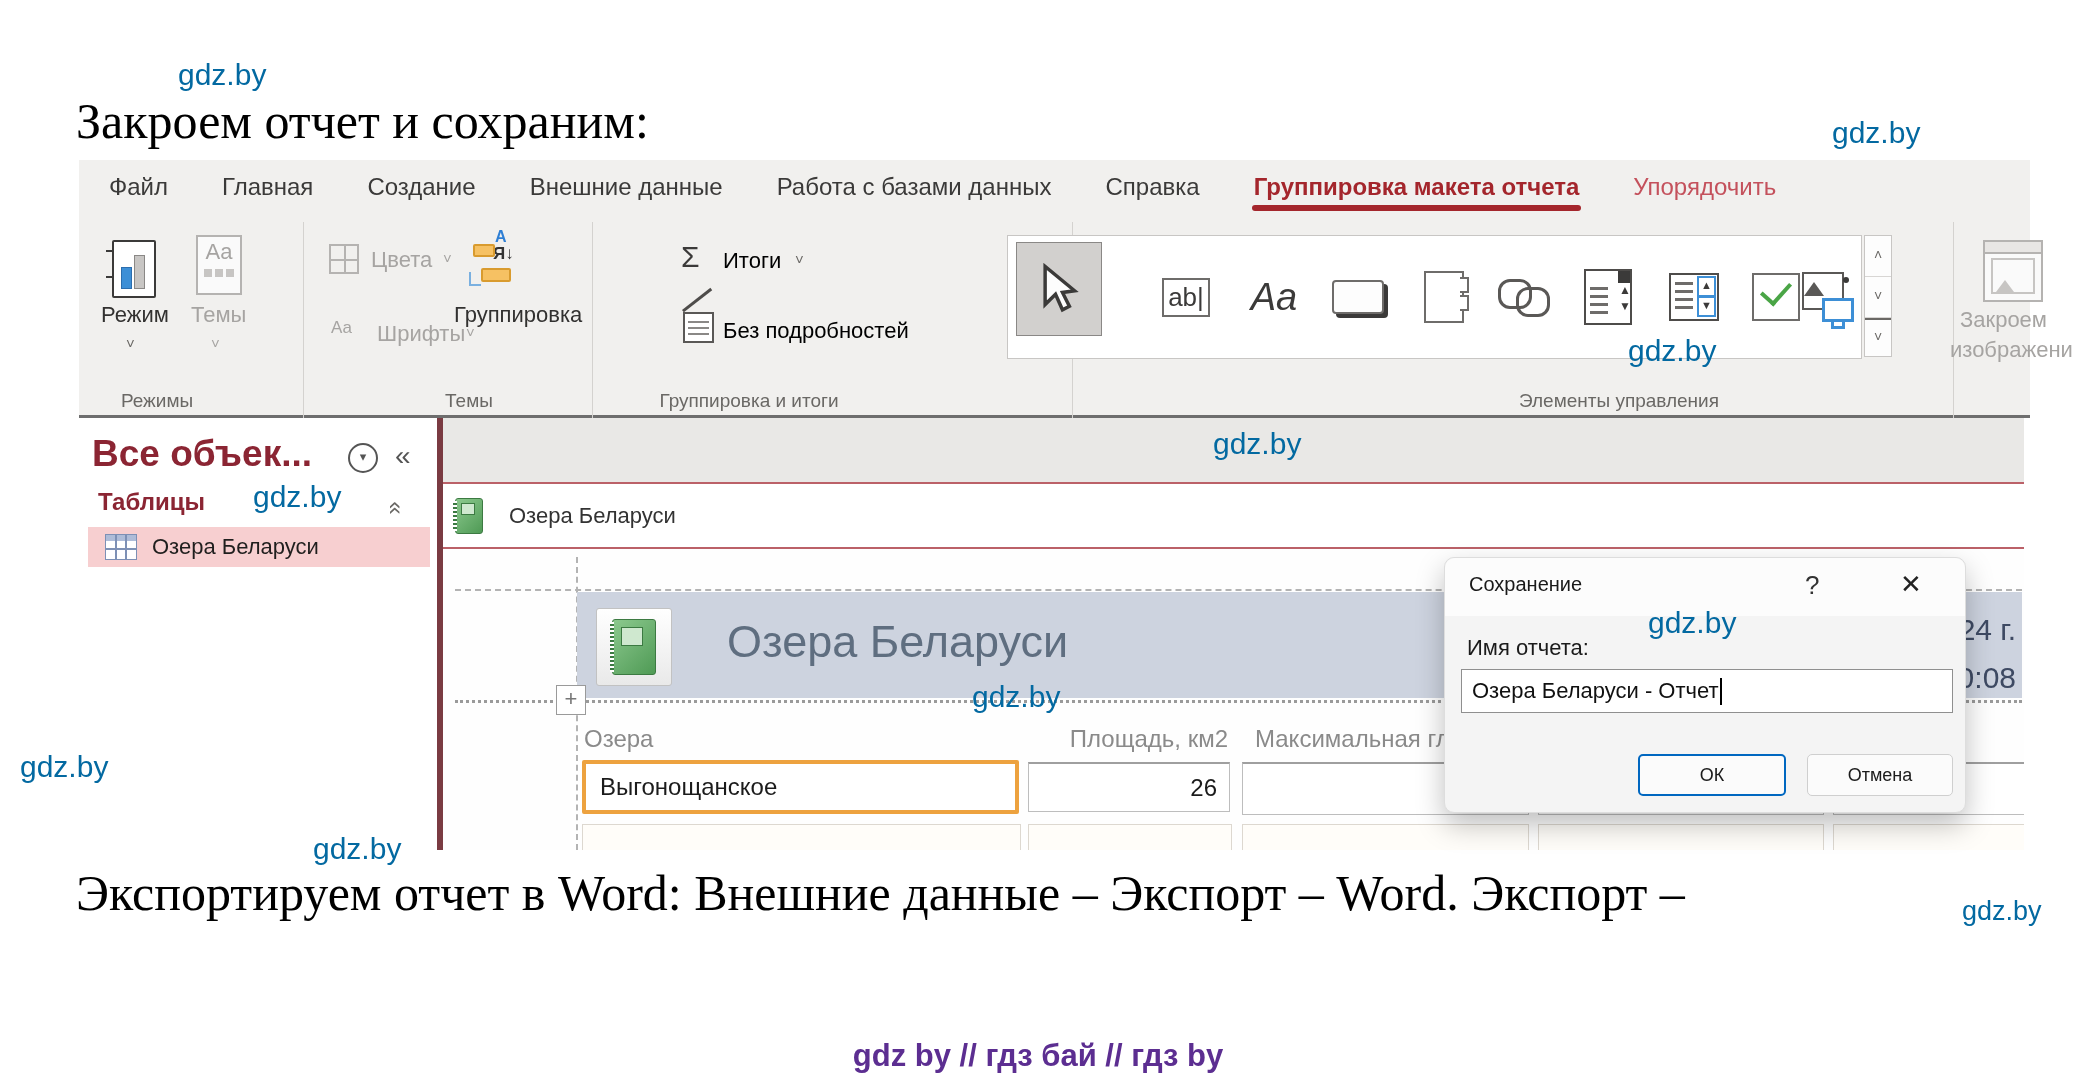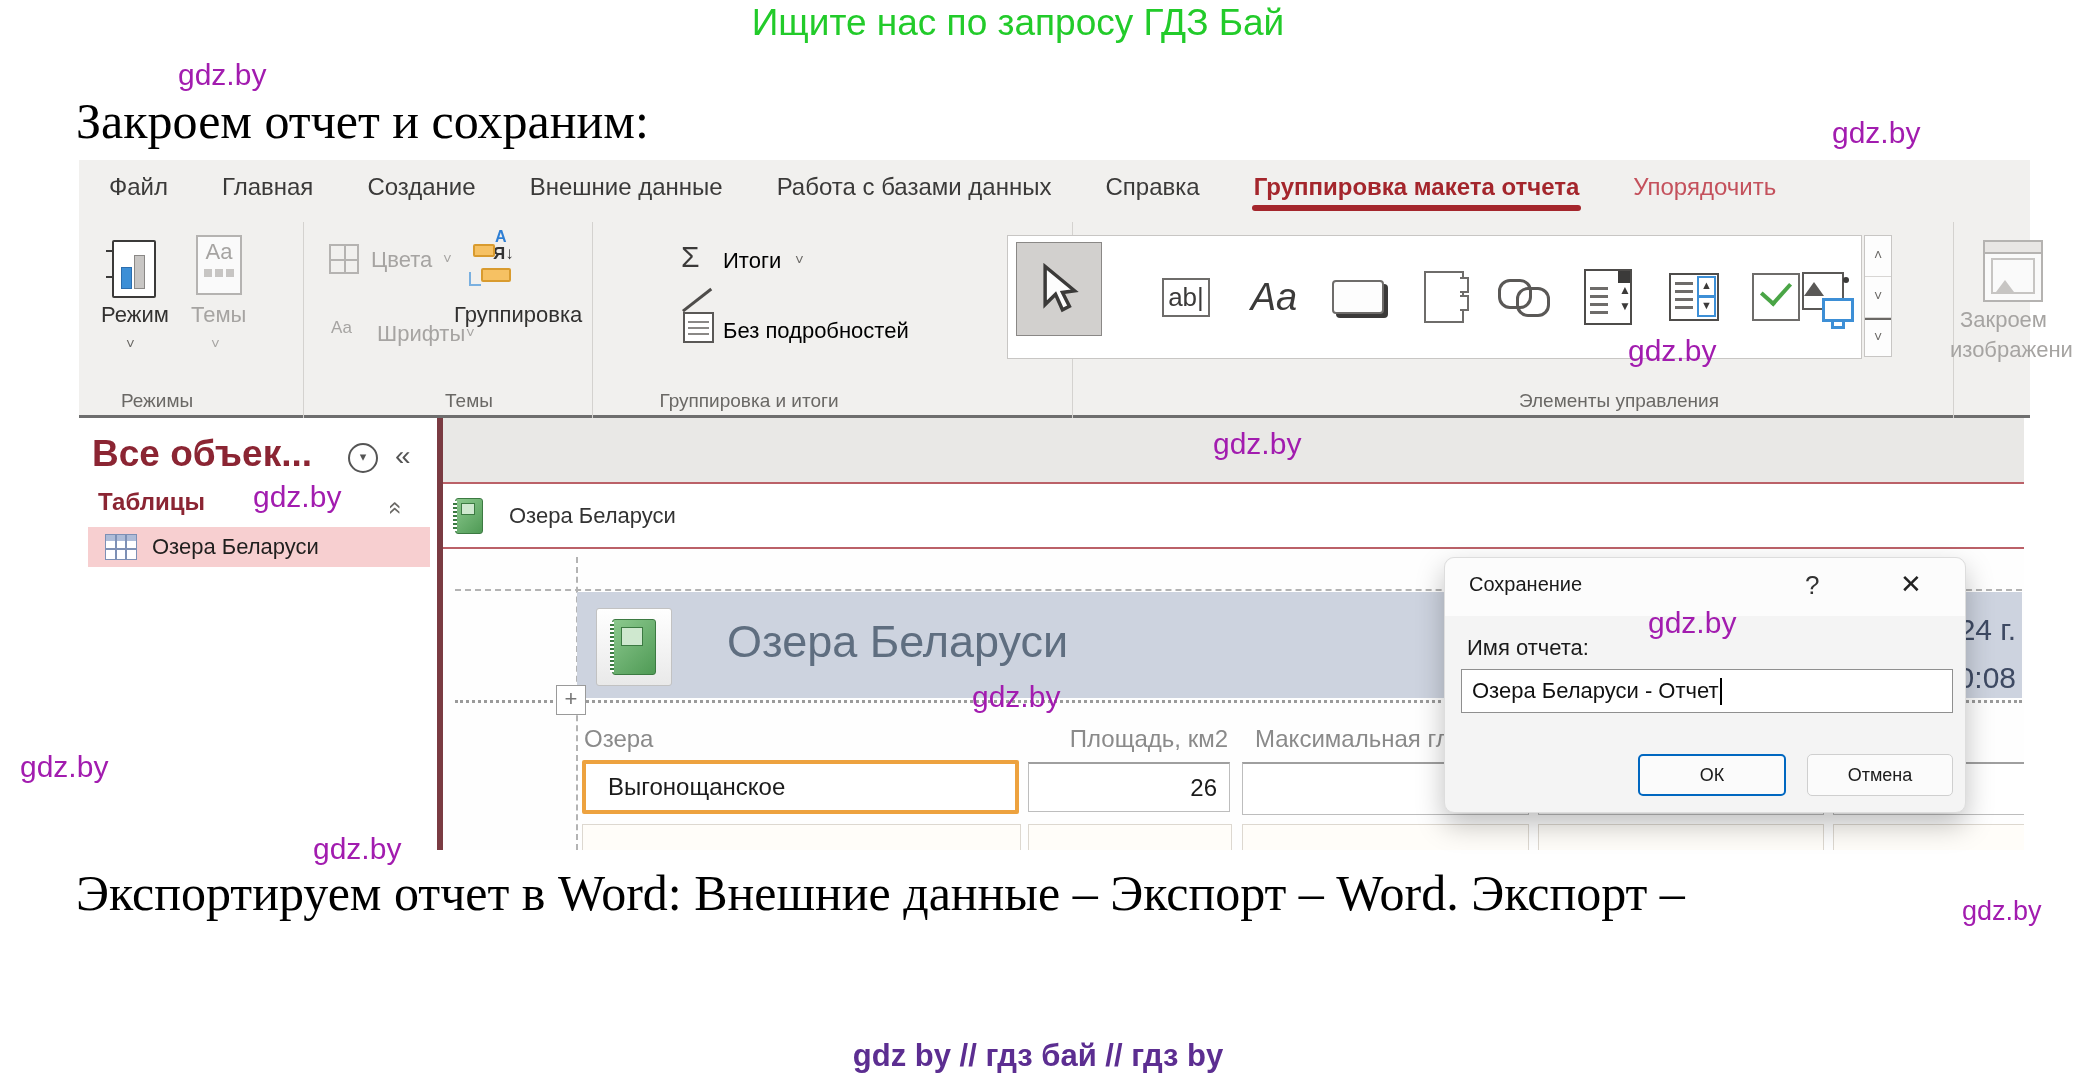--- a/index.html
+++ b/index.html
@@ -1,21 +1,21 @@
 <!DOCTYPE html>
 <html><head>
 <meta charset="utf-8">
 <style>
   html,body{margin:0;padding:0;background:#fff;}
   #stage{position:relative;width:2076px;height:1074px;background:#fff;overflow:hidden;
          font-family:"Liberation Sans",sans-serif;color:#3b3a39;}
   .abs{position:absolute;}
   
   .promo{left:0;right:40px;top:2px;text-align:center;font-size:37px;color:#22cb2a;font-weight:500;}
-  .wm{font-size:30px;color:#a21caf;font-family:"Liberation Sans",sans-serif;white-space:nowrap;text-align:right;}
+  .wm{font-size:30px;color:#0369a1;font-family:"Liberation Sans",sans-serif;white-space:nowrap;text-align:right;}
   .wm1{left:178px;top:58px;} .wm2{left:1832px;top:116px;}
   .wm4{left:253px;top:480px;} .wm5{left:1213px;top:427px;}
   .wm7{left:1648px;top:606px;} .wm8{left:20px;top:750px;} .wm9{left:313px;top:832px;}
   .wm10{left:1962px;top:896px;font-size:27px;}
   .page-title{left:76px;top:92px;font-family:"Liberation Serif",serif;font-size:50px;color:#000;}
   
   #app{left:79px;top:160px;width:1951px;height:690px;background:#fff;}
   
   #ribbon{position:absolute;left:0;top:0;width:100%;height:255px;background:#f1f0ee;border-bottom:3px solid #6e6e6e;}
   #tabs{position:absolute;left:0;top:0;width:100%;height:53px;display:flex;align-items:center;gap:54px;padding-left:30px;box-sizing:border-box;}
@@ -122,21 +122,21 @@
   .hdr-title{position:absolute;left:150px;top:24px;font-size:45px;color:#5f6e80;}
   .hdr-date{position:absolute;right:6px;top:21px;font-size:30px;color:#3e4a63;}
   .hdr-time{position:absolute;right:6px;top:69px;font-size:30px;color:#3e4a63;}
   .dot-h{position:absolute;left:12px;top:151px;right:2px;height:0;border-top:3px dotted #9a9a9a;}
   .handle{position:absolute;left:113px;top:136px;width:28px;height:28px;background:#fff;border:1px solid #9a9a9a;color:#777;font-size:22px;line-height:25px;text-align:center;}
   .colhdr{position:absolute;top:176px;font-size:24px;color:#8a8a8a;white-space:nowrap;}
   .ch1{left:141px;} .ch2{left:605px;width:180px;text-align:right;} .ch3{left:812px;}
   .cellrow{position:absolute;top:211px;height:58px;}
   .cell{position:absolute;top:2px;height:50px;background:#fff;border:1.5px solid #bdbdbd;border-top:2.5px solid #9f9f9f;}
   .cell-sel{position:absolute;top:0px;height:54px;background:#fff;border:4px solid #eda23f;border-radius:2px;
-            display:flex;align-items:center;font-size:24px;color:#1b1b1b;padding-left:22px;box-sizing:border-box;}
+            display:flex;align-items:center;font-size:24px;color:#1b1b1b;padding-left:14px;box-sizing:border-box;}
   .cell-num{display:flex;align-items:center;justify-content:flex-end;font-size:24px;color:#1b1b1b;padding-right:12px;box-sizing:border-box;}
   .row2cell{position:absolute;top:275px;height:30px;background:#fffdf9;border:1.5px solid #ddd8d0;}
   
   #dlg{left:1444px;top:557px;width:520px;height:254px;background:#f4f4f4;border:1px solid #ddd;border-radius:10px;
        box-shadow:0 12px 28px rgba(0,0,0,.25);}
   #dlg .titlebar{position:absolute;left:0;top:0;right:0;height:58px;background:#fcfcfc;border-radius:10px 10px 0 0;}
   .dlg-title{position:absolute;left:24px;top:15px;font-size:20px;color:#191919;}
   .dlg-help{position:absolute;left:360px;top:12px;font-size:26px;color:#333;}
   .dlg-close{position:absolute;left:455px;top:11px;font-size:26px;color:#222;}
   .dlg-label{position:absolute;left:22px;top:77px;font-size:22px;color:#1b1b1b;}
@@ -150,21 +150,20 @@
   
   .ftr{font-family:"Liberation Serif",serif;font-size:50px;color:#000;white-space:nowrap;}
   .ftr1{left:76px;top:864px;} .ftr2{left:10px;top:938px;}
   .brand{left:0;right:0;top:1038px;text-align:center;font-size:31px;font-weight:600;color:#5c2e91;}
 </style>
 </head>
 <body>
 
 <div id="stage">
 
-  <div class="abs promo">Ищите нас по запросу ГДЗ Бай</div>
   <div class="abs wm wm1">gdz.by</div>
   <div class="abs page-title">Закроем отчет и сохраним:</div>
   <div class="abs wm wm2">gdz.by</div>
 
   <div class="abs" id="app">
 
     <div id="ribbon">
       <div id="tabs">
         <div class="tab">Файл</div>
         <div class="tab">Главная</div>

